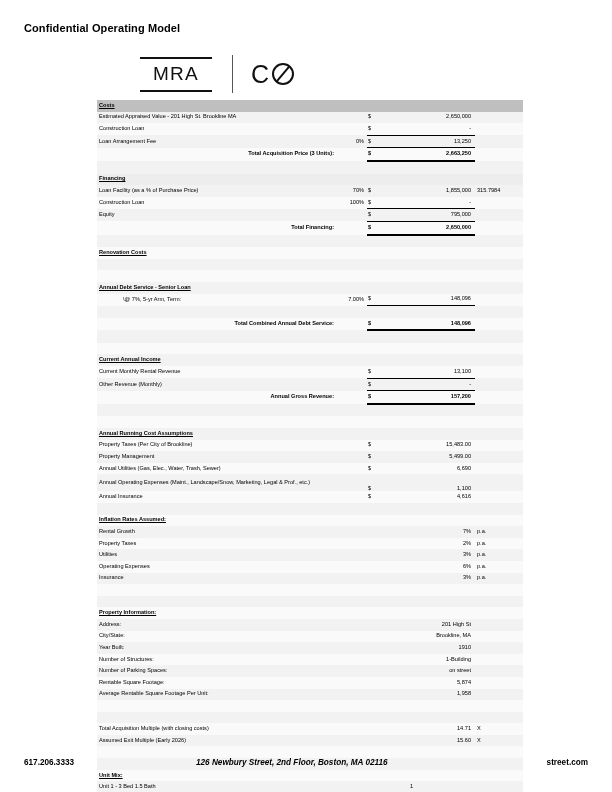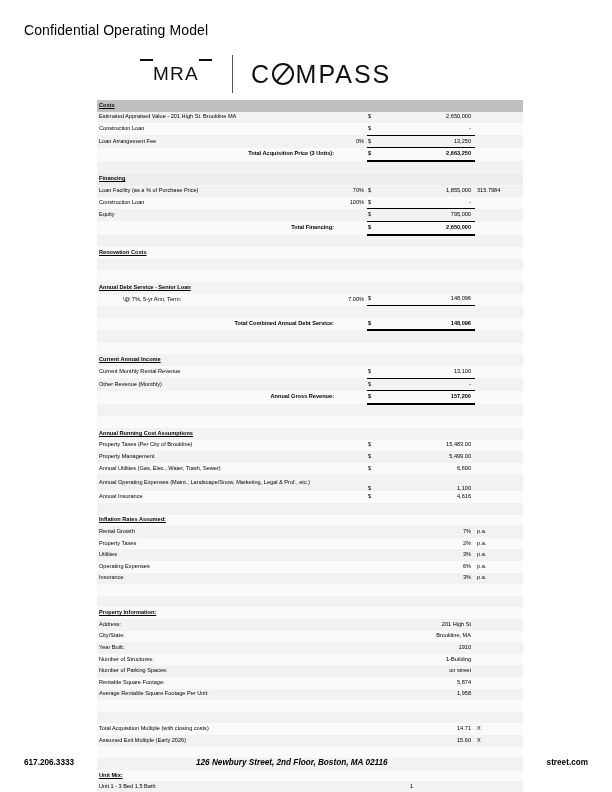--- a/index.html
+++ b/index.html
@@ -14,37 +14,37 @@
     font-family: "Liberation Sans", sans-serif;
     color: #000000;
     -webkit-font-smoothing: antialiased;
   }
 
   
   .doc-header {
     position: absolute;
     top: 22px;
     left: 24px;
-    font-size: 14px;
-    font-weight: normal;
+    font-size: 11px;
+    font-weight: bold;
     letter-spacing: 0.1px;
   }
 
   .logo-block {
     position: absolute;
     top: 50px;
     left: 140px;
     width: 300px;
     height: 48px;
     display: flex;
     align-items: center;
   }
   .logo-mra {
     display: flex;
-    flex-direction: row;
+    flex-direction: column;
     justify-content: center;
     width: 72px;
   }
   .logo-mra .bar {
     height: 2px;
     background: #111;
     width: 100%;
   }
   .logo-mra .mra-text {
     font-size: 19px;
@@ -169,21 +169,20 @@
 <div class="logo-block">
   <div class="logo-mra">
     <div class="bar"></div>
     <div class="mra-text">MRA</div>
     <div class="bar"></div>
   </div>
   <div class="logo-divider"></div>
   <div class="logo-compass">
     <span>C</span>
       <span class="compass-o"></span>
-      <span>MPASS</span>
   </div>
 </div>
 
 <div class="sheet">
 <table class="model">
   <colgroup>
     <col class="c-label">
         <col class="c-pct">
         <col class="c-dollar">
         <col class="c-amount">

